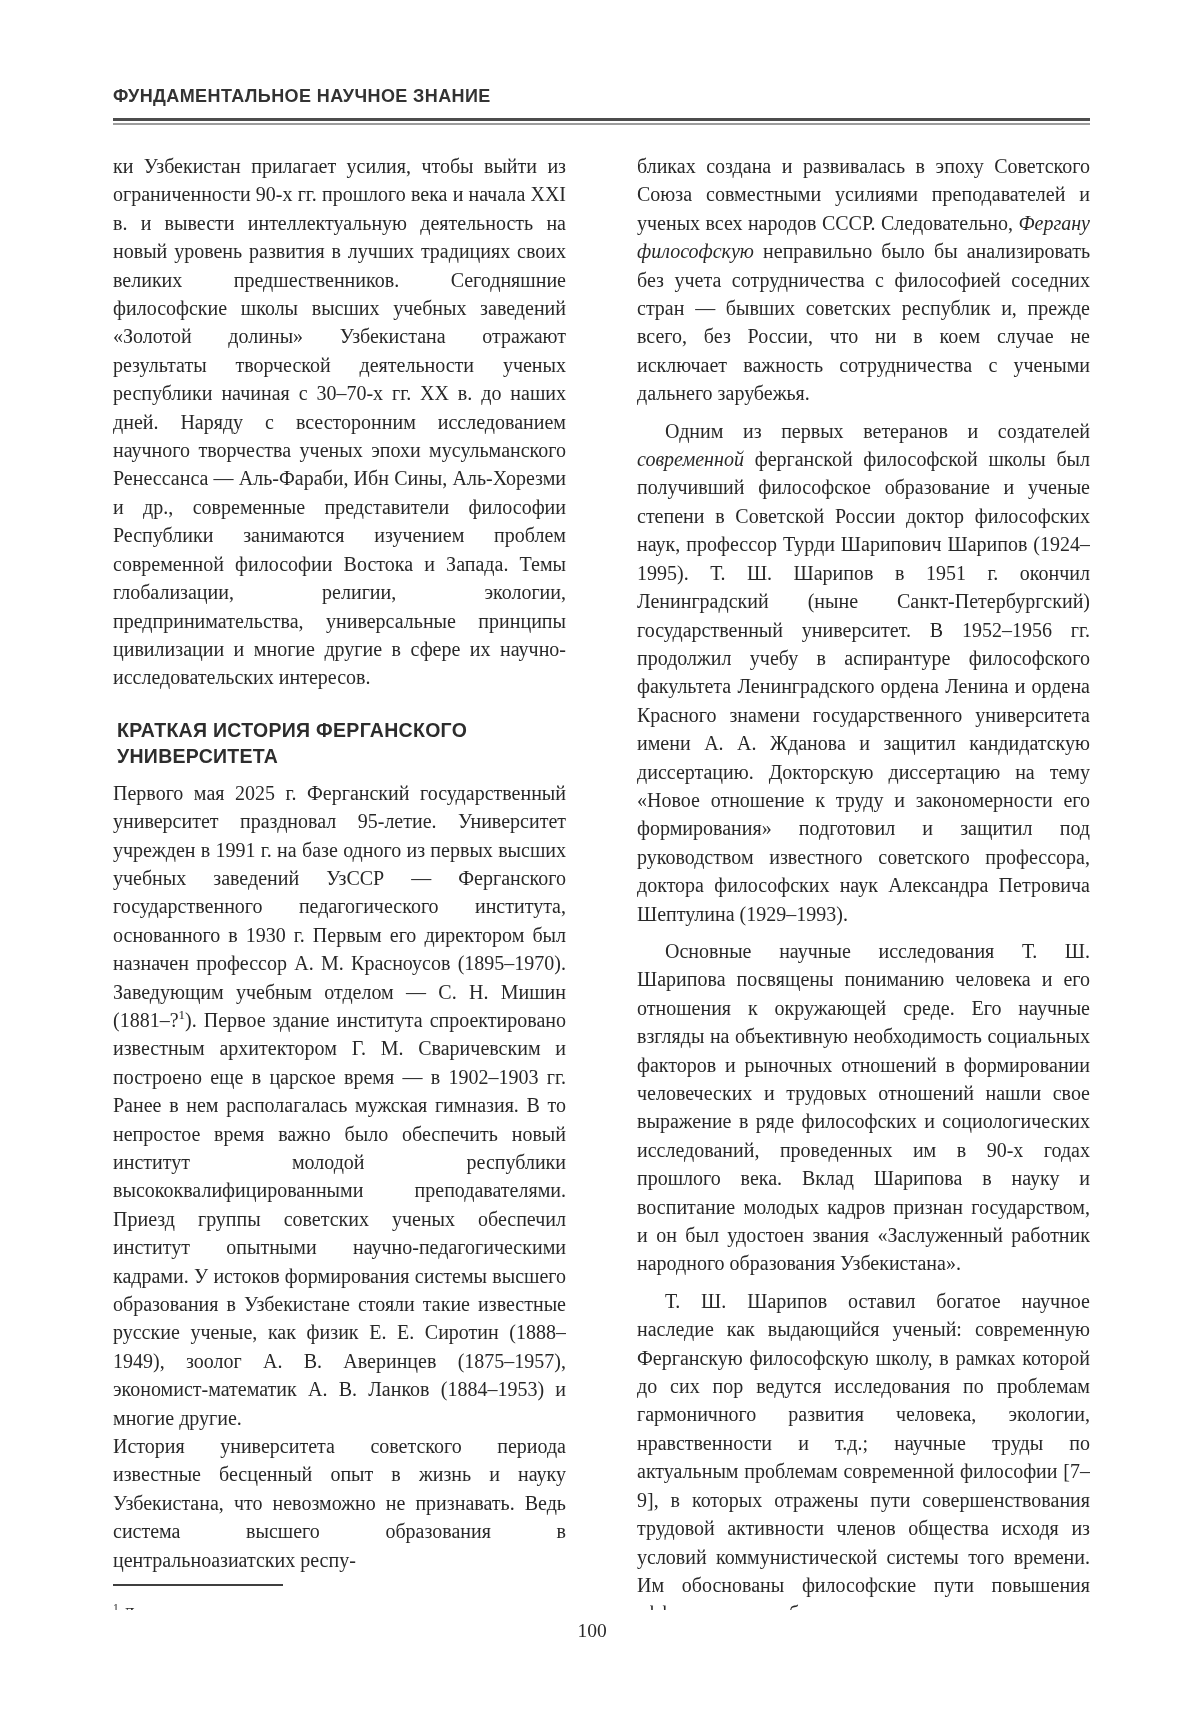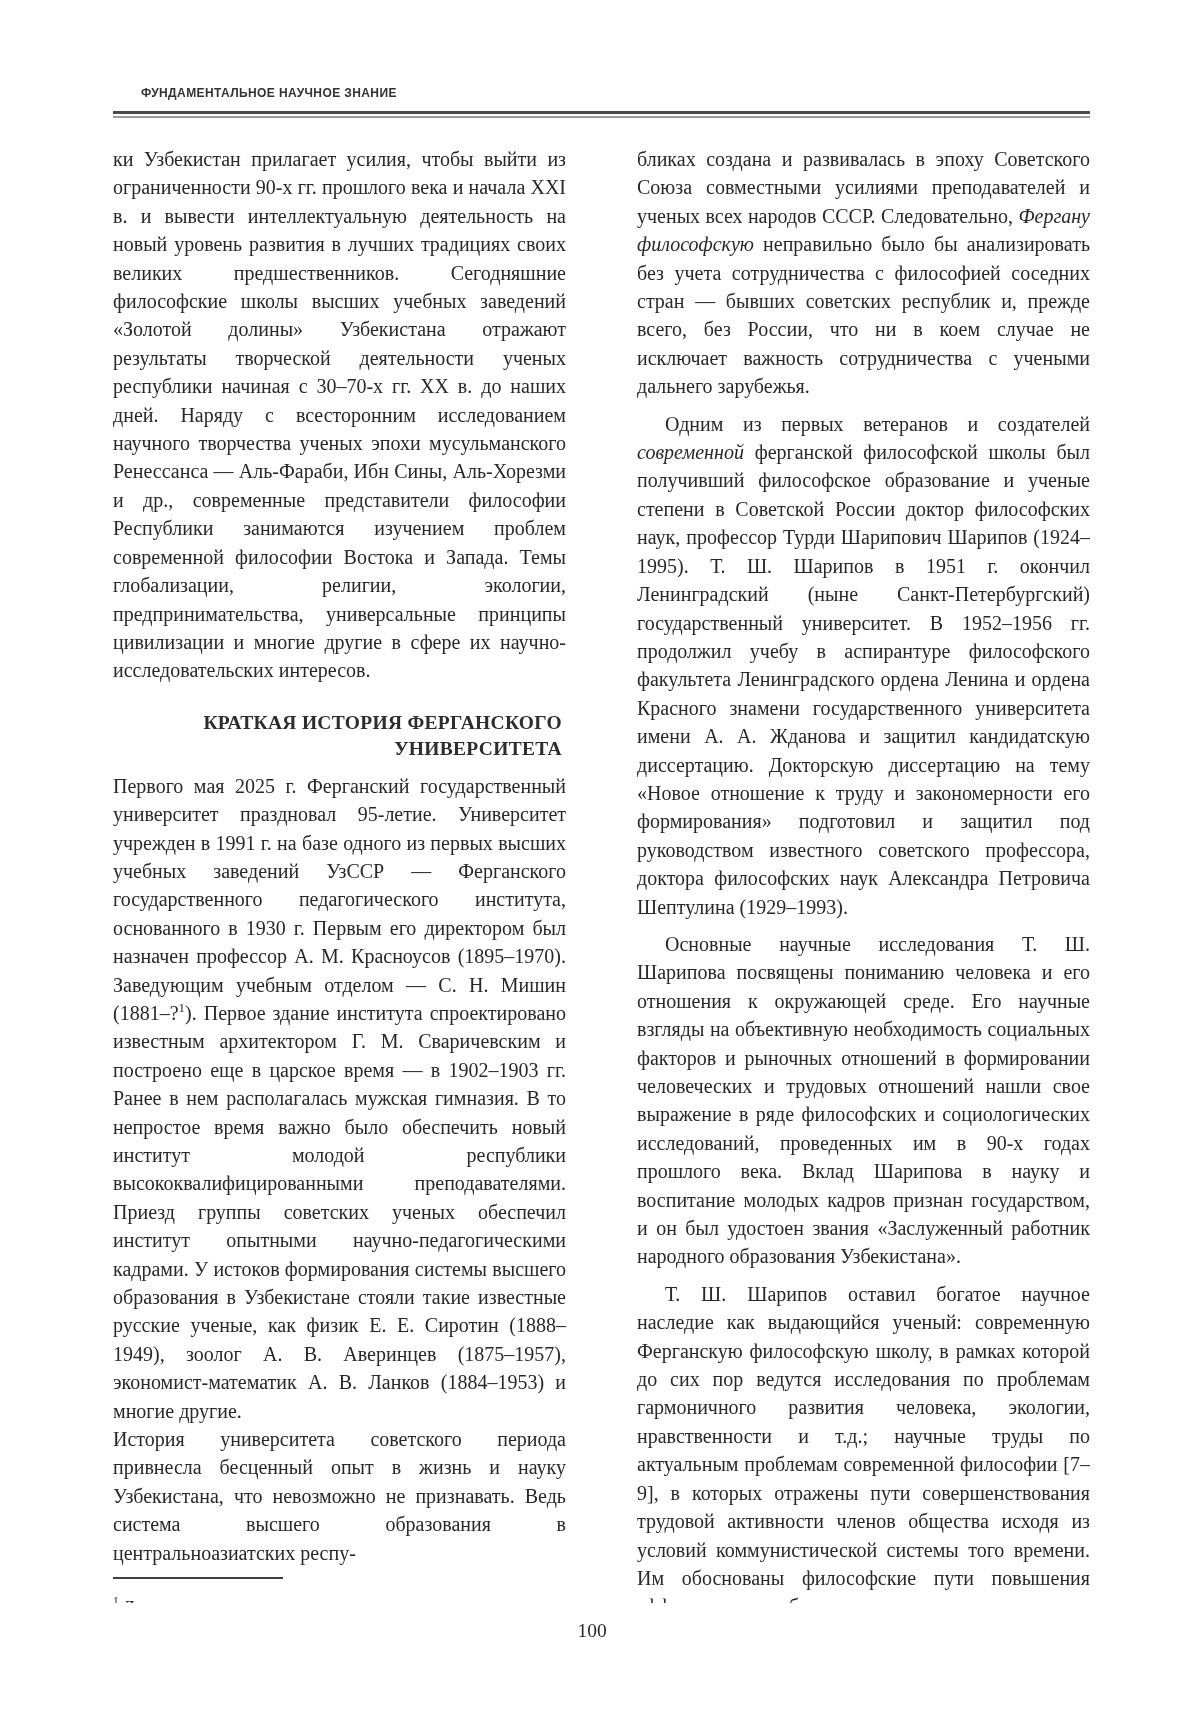--- a/index.html
+++ b/index.html
@@ -12,24 +12,23 @@
     color: #282828;
     box-sizing: border-box;
     overflow: hidden;
   }
   .page-inner {
     padding: 86px 110px 0 113px;
   }
   .running-head-text {
     font-family: "Liberation Sans", "DejaVu Sans", sans-serif;
     font-weight: 700;
-    font-size: 12px;
+    font-size: 18px;
     letter-spacing: 0.4px;
     color: #333333;
-    margin-left: 28px;
   }
   .double-rule {
     margin-top: 11px;
     height: 2px;
     border-top: 3px solid #4c4c4c;
     border-bottom: 2px solid #9c9c9c;
   }
   .columns {
     display: flex;
     gap: 71px;
@@ -44,26 +43,26 @@
     overflow: hidden;
   }
   .body-p {
     margin: 0;
     font-size: 20px;
     line-height: 28.4px;
     text-align: justify;
   }
   .indent { text-indent: 28px; margin-top: 9px; }
   .section-heading {
-    font-family: Liberation Serif, serif;
+    font-family: Liberation Sans, sans-serif;
     font-weight: 700;
     font-size: 19.5px;
     line-height: 26.5px;
     letter-spacing: 0.3px;
-    text-align: right;
+    text-align: left;
     color: #2d2d2d;
     margin: 25px 4px 9px 4px;
   }
   .fn-ref { font-size: 13px; line-height: 0; }
   .footnote {
     margin-top: auto;
     padding-top: 10px;
     padding-bottom: 6px;
   }
   .footnote-rule {
@@ -103,21 +102,21 @@
     <main class="columns">
 
       <section class="col">
         <p class="body-p">ки Узбекистан прилагает усилия, чтобы выйти из ограниченности 90-х гг. прошлого века и начала XXI в. и вывести интеллектуальную деятельность на новый уровень развития в лучших традициях своих великих предшественников. Сегодняшние философские школы высших учебных заведений «Золотой долины» Узбекистана отражают результаты творческой деятельности ученых республики начиная с 30–70-х гг. XX в. до наших дней. Наряду с всесторонним исследованием научного творчества ученых эпохи мусульманского Ренессанса — Аль-Фараби, Ибн Сины, Аль-Хорезми и др., современные представители философии Республики занимаются изучением проблем современной философии Востока и Запада. Темы глобализации, религии, экологии, предпринимательства, универсальные принципы цивилизации и многие другие в сфере их научно-исследовательских интересов.</p>
 
         <h2 class="section-heading">КРАТКАЯ ИСТОРИЯ ФЕРГАНСКОГО УНИВЕРСИТЕТА</h2>
 
         <p class="body-p"><span>Первого мая 2025 г. Ферганский государственный университет праздновал 95-летие. Университет учрежден в 1991 г. на базе одного из первых высших учебных заведений УзССР — Ферганского государственного педагогического института, основанного в 1930 г. Первым его директором был назначен профессор А. М. Красноусов (1895–1970). Заведующим учебным отделом — С. Н. Мишин (1881–?</span><sup class="fn-ref">1</sup><span>). Первое здание института спроектировано известным архитектором Г. М. Сваричевским и построено еще в царское время — в 1902–1903 гг. Ранее в нем располагалась мужская гимназия. В то непростое время важно было обеспечить новый институт молодой республики высококвалифицированными преподавателями. Приезд группы советских ученых обеспечил институт опытными научно-педагогическими кадрами. У истоков формирования системы высшего образования в Узбекистане стояли такие известные русские ученые, как физик Е. Е. Сиротин (1888–1949), зоолог А. В. Аверинцев (1875–1957), экономист-математик А. В. Ланков (1884–1953) и многие другие.</span></p>
 
 
-        <p class="body-p">История университета советского периода привнесла бесценный опыт в жизнь и науку Узбекистана, что невозможно не признавать. Ведь система высшего образования в центральноазиатских респу-</p>
+        <p class="body-p">История университета советского периода известные бесценный опыт в жизнь и науку Узбекистана, что невозможно не признавать. Ведь система высшего образования в центральноазиатских респу-</p>
 
         <div class="footnote">
           <div class="footnote-rule"></div>
           <p class="footnote-text"><sup>1</sup> <span>Дата смерти неизвестна.</span></p>
         </div>
       </section>
 
       <section class="col">
         <p class="body-p"><span>бликах создана и развивалась в эпоху Советского Союза совместными усилиями преподавателей и ученых всех народов СССР. Следовательно, </span><em>Фергану философскую</em><span> неправильно было бы анализировать без учета сотрудничества с философией соседних стран — бывших советских республик и, прежде всего, без России, что ни в коем случае не исключает важность сотрудничества с учеными дальнего зарубежья.</span></p>
 

